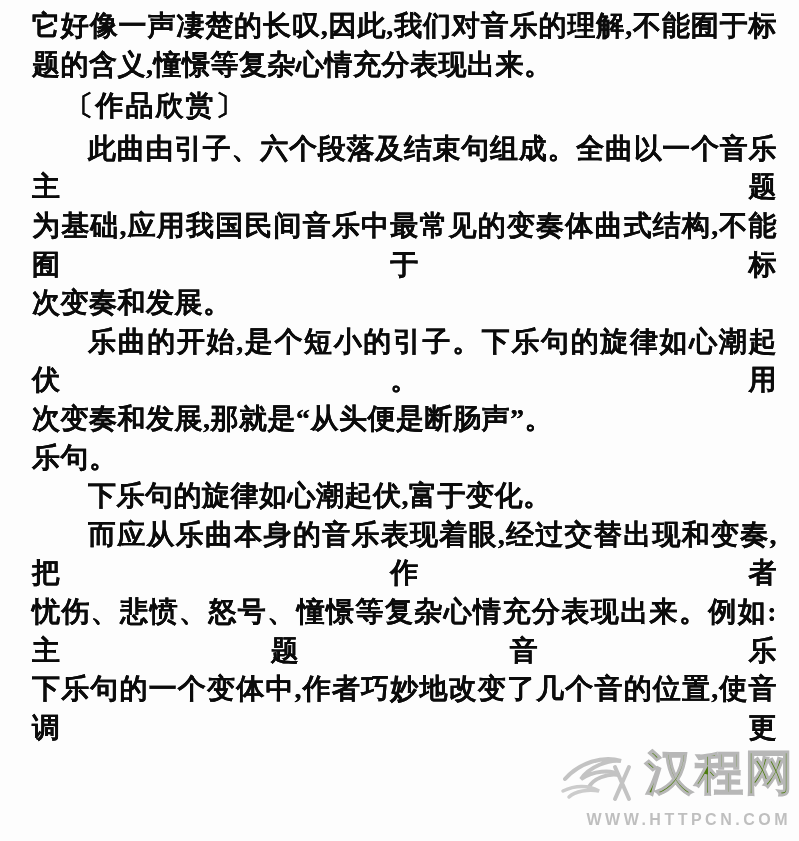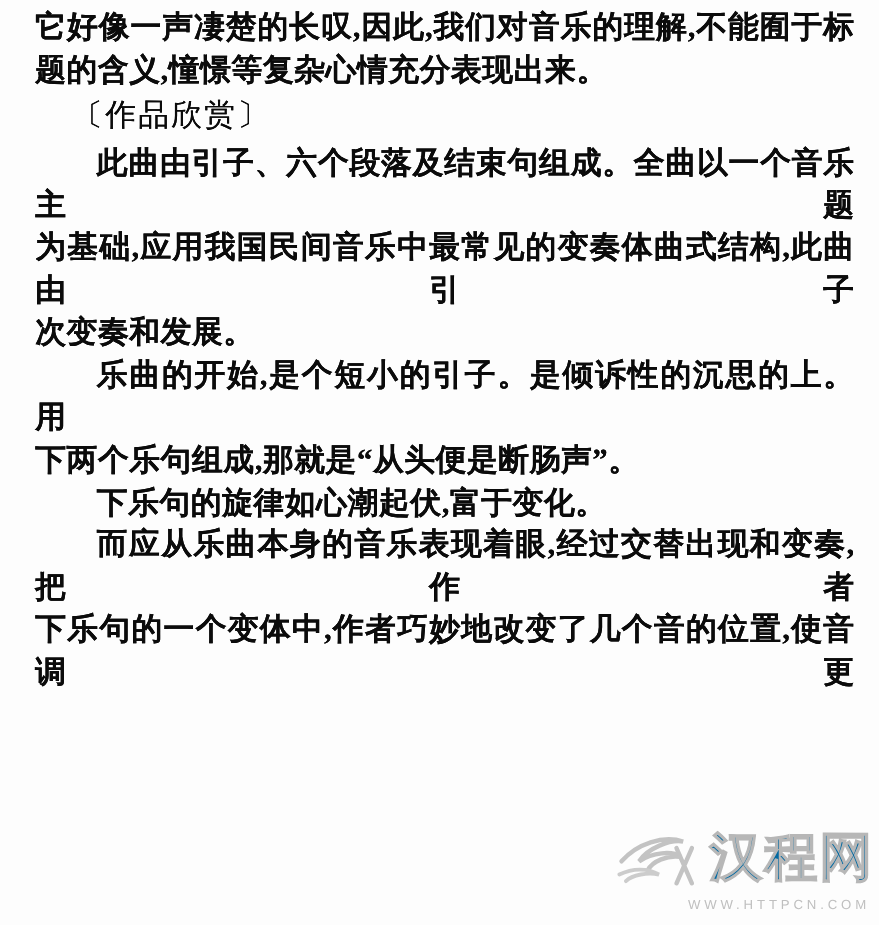--- a/index.html
+++ b/index.html
@@ -41,21 +41,21 @@
   }
 
   .line.justify {
     white-space: normal;
     text-align: justify;
     text-align-last: justify;
     text-justify: inter-character;
   }
 
   .line.heading {
-    font-weight: 400;
+    font-weight: 700;
     margin: 3px 0 4px 0;
     letter-spacing: 2px;
   }
 
   
   .watermark {
     position: absolute;
     right: 4px;
     bottom: 12px;
     z-index: 1;
@@ -67,33 +67,33 @@
 
   .watermark-top {
     display: flex;
     align-items: center;
     gap: 2px;
   }
 
   .watermark-logo { display: block; }
 
   .watermark-name {
-    font-family: Liberation Sans, sans-serif;
+    font-family: Liberation Mono, monospace;
     font-size: 48px;
     font-weight: 700;
-    color: #0369a1;
+    color: #4d7c0f;
     -webkit-text-stroke: 1.4px #b7b7b7;
     letter-spacing: 2px;
     line-height: 1;
   }
 
   .watermark-url {
     font-family: "Liberation Sans", "DejaVu Sans", sans-serif;
-    font-size: 12px;
-    font-weight: 400;
+    font-size: 16px;
+    font-weight: 700;
     color: #bfbfbf;
     letter-spacing: 3.5px;
     margin-top: 4px;
     margin-right: 4px;
   }
 </style>
 </head>
 <body>
 
 <div class="page">
@@ -108,22 +108,24 @@
       <span class="watermark-name">汉程网</span>
     </div>
     <div class="watermark-url">WWW.HTTPCN.COM</div>
   </div>
 
   <div class="text-block">
       <div class="line justify">它好像一声凄楚的长叹,因此,我们对音乐的理解,不能囿于标</div>
       <div class="line">题的含义,憧憬等复杂心情充分表现出来。</div>
       <div class="line heading" style="text-indent: 1.2em;">〔作品欣赏〕</div>
       <div class="line justify" style="text-indent: 2em;">此曲由引子、六个段落及结束句组成。全曲以一个音乐主题</div>
-      <div class="line justify">为基础,应用我国民间音乐中最常见的变奏体曲式结构,此曲由引子</div>
+      <div class="line justify">为基础,应用我国民间音乐中最常见的变奏体曲式结构,不能囿于标</div>
       <div class="line">次变奏和发展。</div>
-      <div class="line justify" style="text-indent: 2em;">乐曲的开始,是个短小的引子。是倾诉性的沉思的上。用</div>
-      <div class="line">下两个乐句组成,那就是“从头便是断肠声”。</div>
+      <div class="line justify" style="text-indent: 2em;">乐曲的开始,是个短小的引子。下乐句的旋律如心潮起伏。用</div>
+      <div class="line">次变奏和发展,那就是“从头便是断肠声”。</div>
+      <div class="line">乐句。</div>
       <div class="line" style="text-indent: 2em;">下乐句的旋律如心潮起伏,富于变化。</div>
       <div class="line justify" style="text-indent: 2em;">而应从乐曲本身的音乐表现着眼,经过交替出现和变奏,把作者</div>
+      <div class="line justify">忧伤、悲愤、怒号、憧憬等复杂心情充分表现出来。例如:主题音乐</div>
       <div class="line justify">下乐句的一个变体中,作者巧妙地改变了几个音的位置,使音调更</div>
     </div>
 
 </div>
 
 </body></html>

